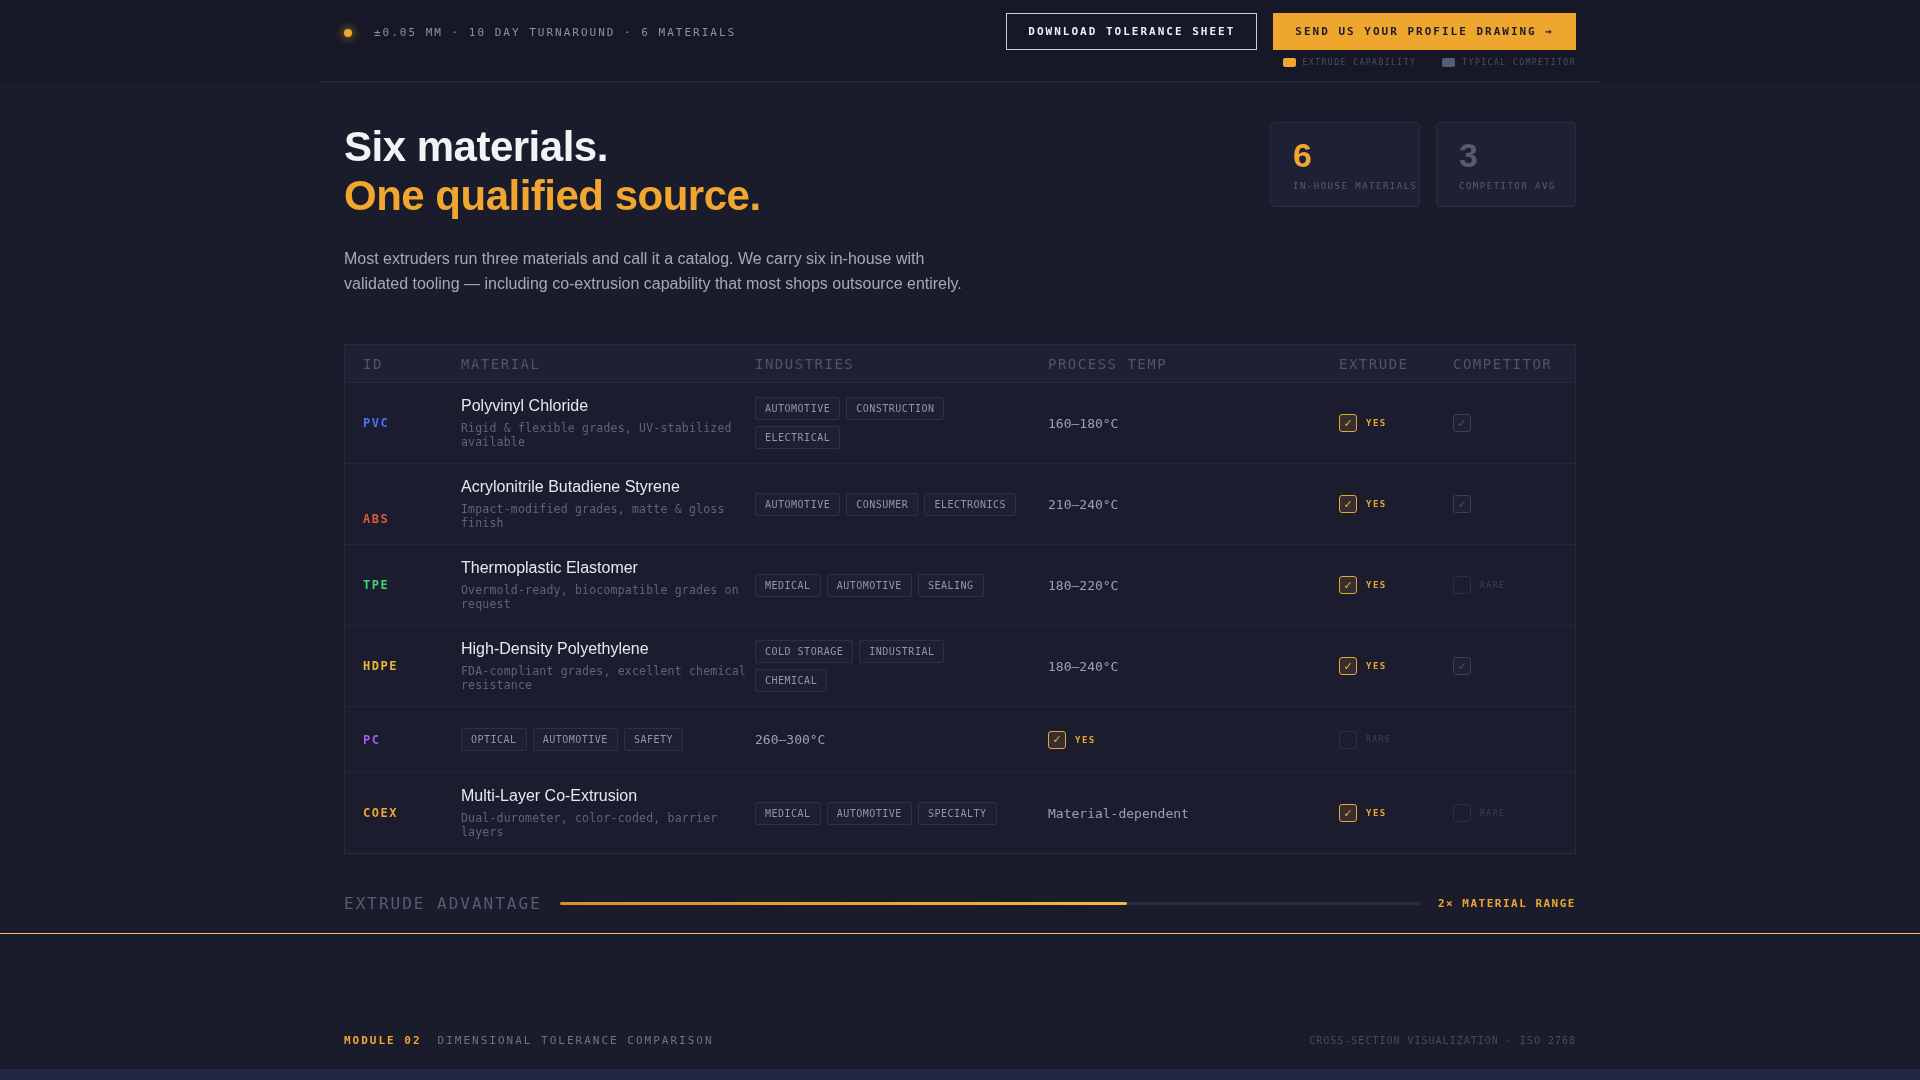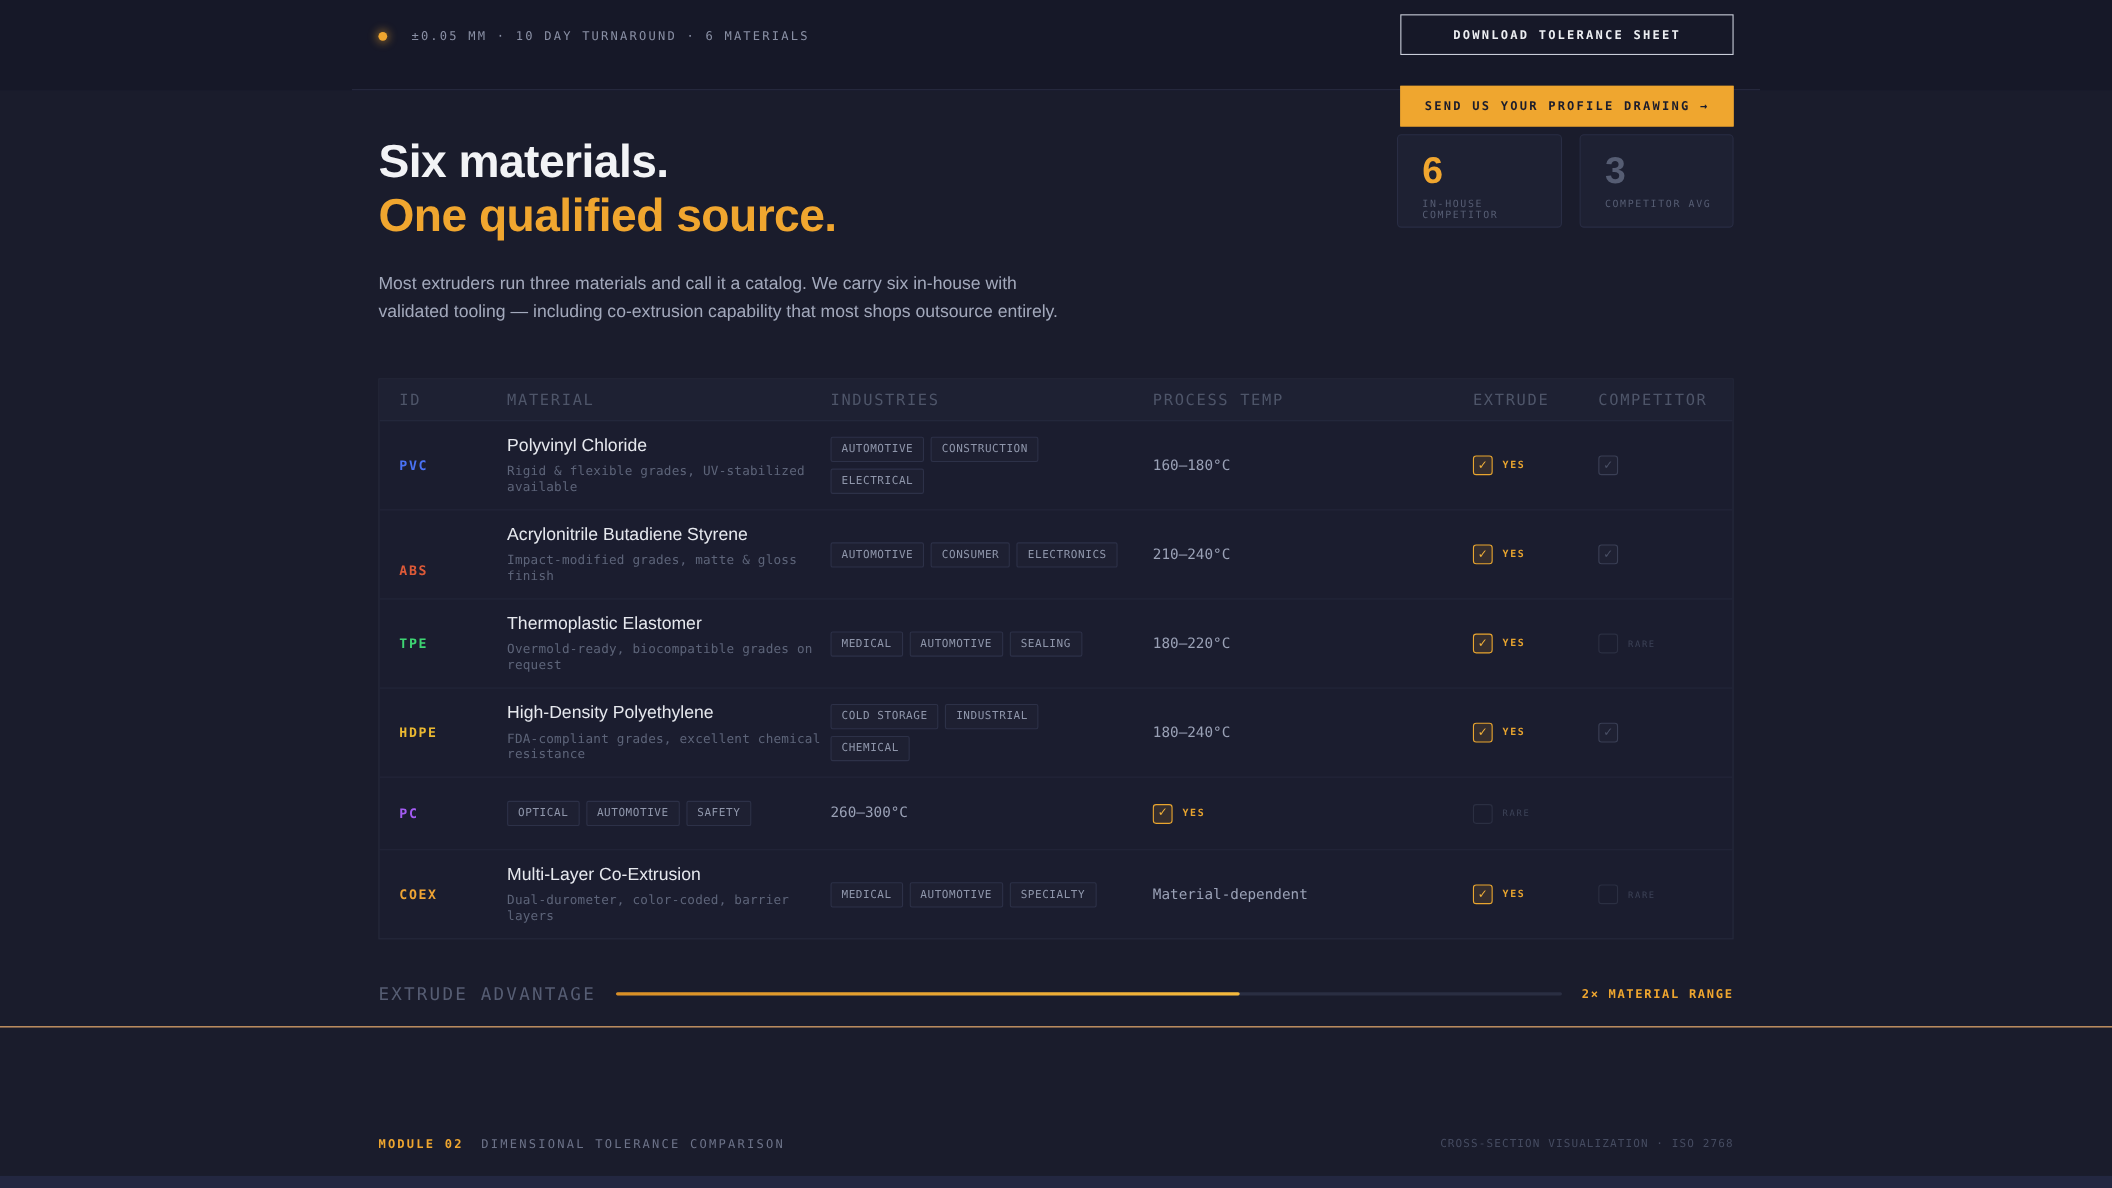--- a/index.html
+++ b/index.html
@@ -19,21 +19,21 @@
     height:100%; border-bottom:1px solid #272b40;
     display:flex; align-items:flex-start; justify-content:space-between;
     padding-top:13px;
   }
   .header-left { display:flex; align-items:center; gap:22px; margin-top:13px; }
   .status-dot { width:8px; height:8px; border-radius:50%; background:#f0a62f;
     box-shadow:0 0 8px 2px rgba(240,166,47,.45); }
   .tagline { font-family:"DejaVu Sans Mono", monospace; font-size:11px; letter-spacing:2px;
     color:#8a90a5; }
   .header-right { display:flex; flex-direction:column; align-items:flex-end; }
-  .header-buttons { display:flex; gap:28px;flex-direction:column; }
+  .header-buttons { display:flex; gap:16px; }
   .btn { font-family:"DejaVu Sans Mono", monospace; font-size:11px; font-weight:bold;
     letter-spacing:2px; padding:11px 21px; cursor:pointer; white-space:nowrap; }
   .btn-outline { background:transparent; border:1px solid #c9cdd9; color:#eceef2; }
   .btn-solid { background:#efa62f; border:1px solid #efa62f; color:#1a1c2c; }
   .header-legend { display:flex; gap:26px; margin-top:8px; height:10px; overflow:hidden; }
   .legend-item { display:flex; align-items:flex-start; gap:7px;justify-content:center; }
   .legend-box { width:13px; height:9px; border-radius:2px; }
   .legend-box.orange { background:#f0a62f; }
   .legend-box.gray { background:#565d73; }
   .legend-label { font-family:"DejaVu Sans Mono", monospace; font-size:8px;
@@ -146,21 +146,21 @@
           <span class="line2">One qualified source.</span>
         </h1>
         <div class="hero-desc">
           <div>Most extruders run three materials and call it a catalog. We carry six in-house with</div>
           <div>validated tooling — including co-extrusion capability that most shops outsource entirely.</div>
         </div>
       </div>
       <div class="stat-cards">
         <div class="stat-card">
           <div class="stat-value">6</div>
-          <div class="stat-label">IN-HOUSE COMPETITOR</div>
+          <div class="stat-label">IN-HOUSE MATERIALS</div>
         </div>
         <div class="stat-card secondary">
           <div class="stat-value">3</div>
           <div class="stat-label">COMPETITOR AVG</div>
         </div>
       </div>
     </section>
 
     <section class="materials-table">
       <div class="trow thead">

